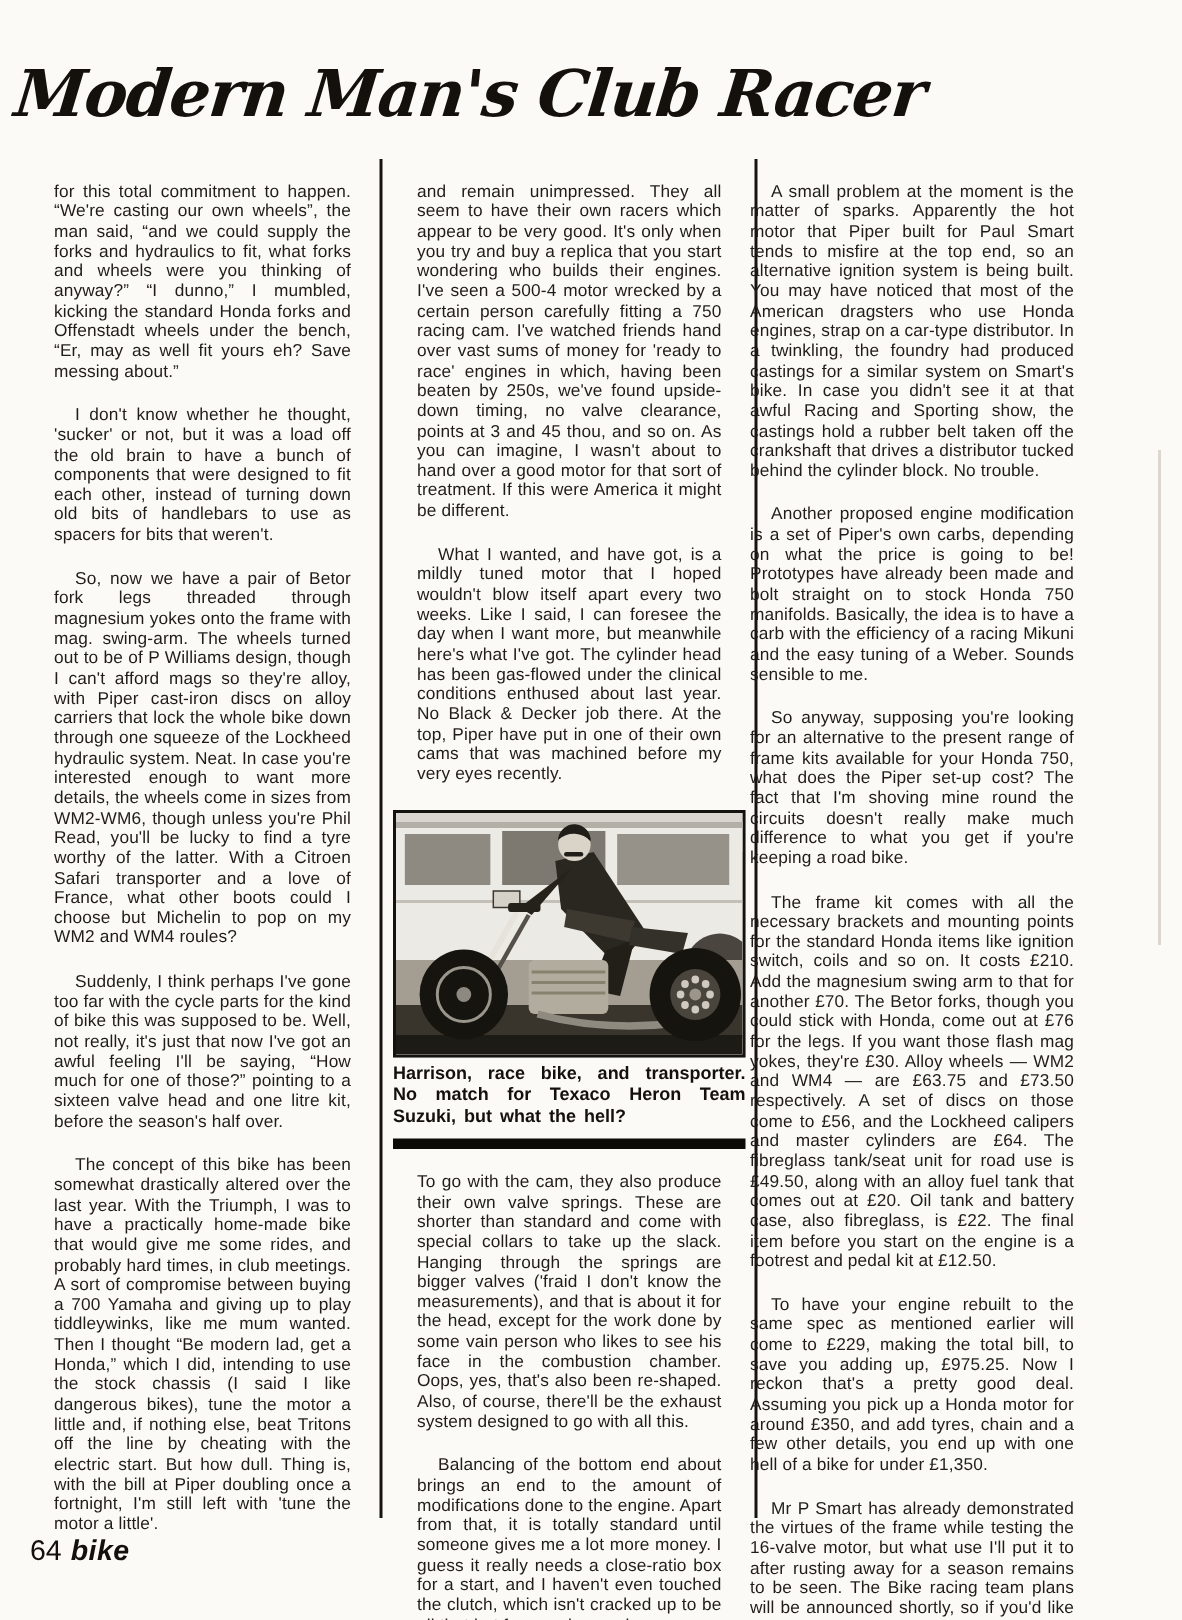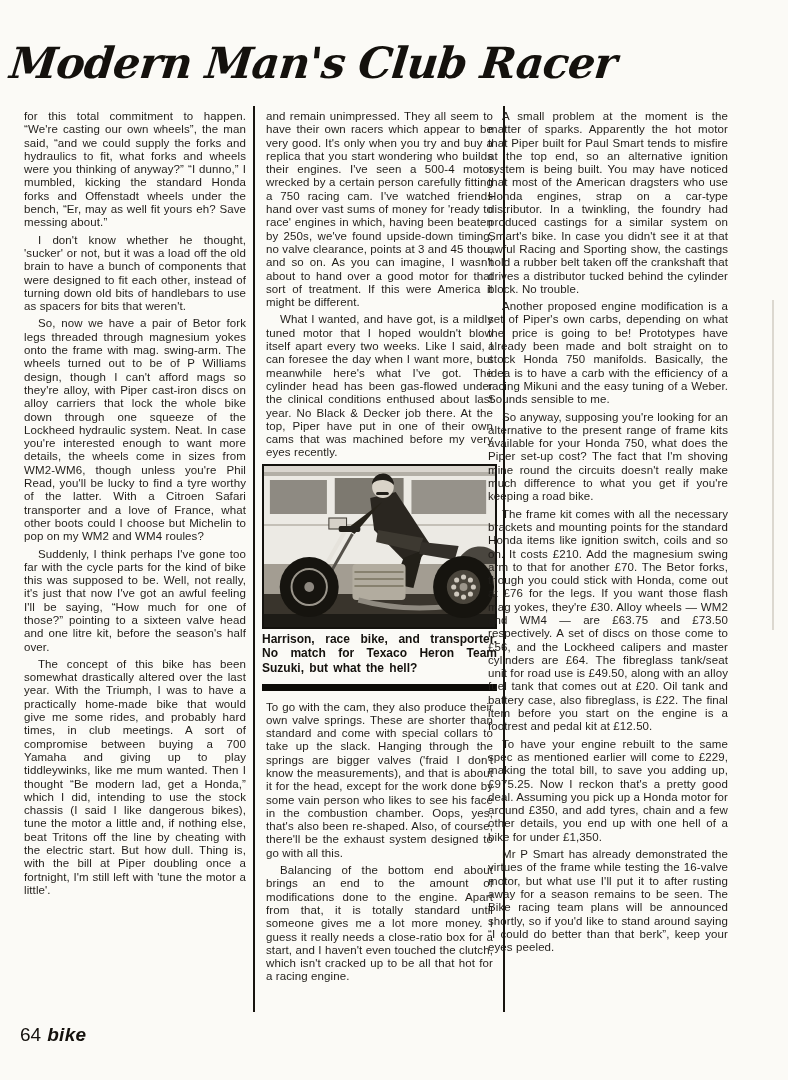--- a/index.html
+++ b/index.html
@@ -8,21 +8,21 @@
     position:relative;width:788px;height:1080px;margin:0 auto;
     background:#fbfaf6;color:#201d19;overflow:hidden;
   }
   .title{
     position:absolute;left:10px;top:38px;margin:0;
     font-family:"DejaVu Serif",serif;font-style:italic;font-weight:bold;
     font-size:43px;letter-spacing:-1px;color:#14110d;
     transform:skewX(-6deg);white-space:nowrap;
   }
   .col{position:absolute;top:106px;text-align:justify;}
-  .col p{margin:4px;font-size:11.5px;line-height:13.3px;letter-spacing:.1px;}
+  .col p{margin:16px;font-size:11.5px;line-height:13.3px;letter-spacing:.1px;}
   .col p.indent{text-indent:14px;}
   .col p .it{}
   #col1{left:20px;width:230px;}
   #col2{left:262px;width:235px;}
   #col3{left:484px;width:248px;}
   .vrule{position:absolute;top:106px;height:906px;width:2px;background:#17140f;}
   #vrule1{left:253px;}
   #vrule2{left:503px;}
   .scan-line{position:absolute;left:772px;top:300px;height:330px;width:2px;background:#dcd8d0;}
   figure{margin:0 0 0 0;}

